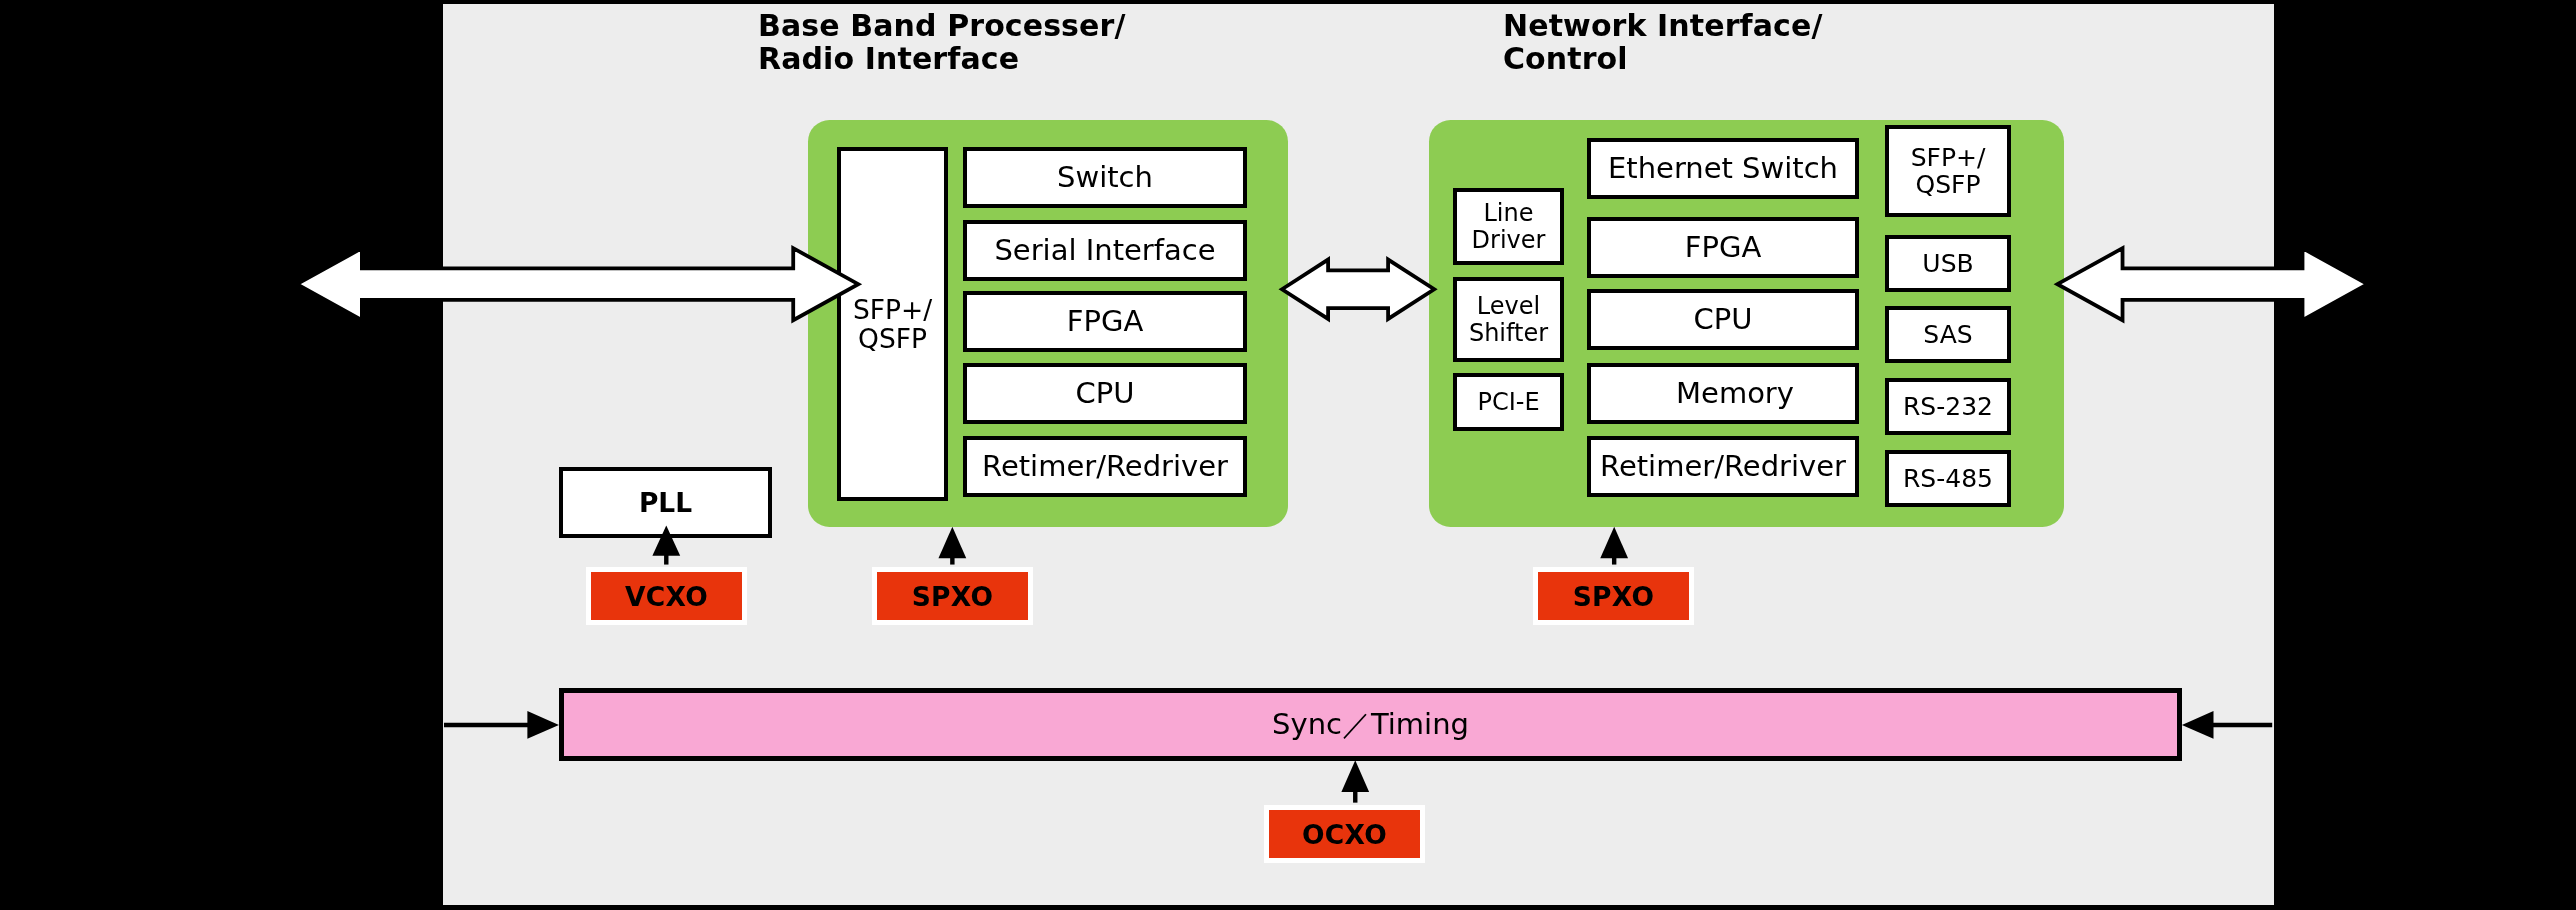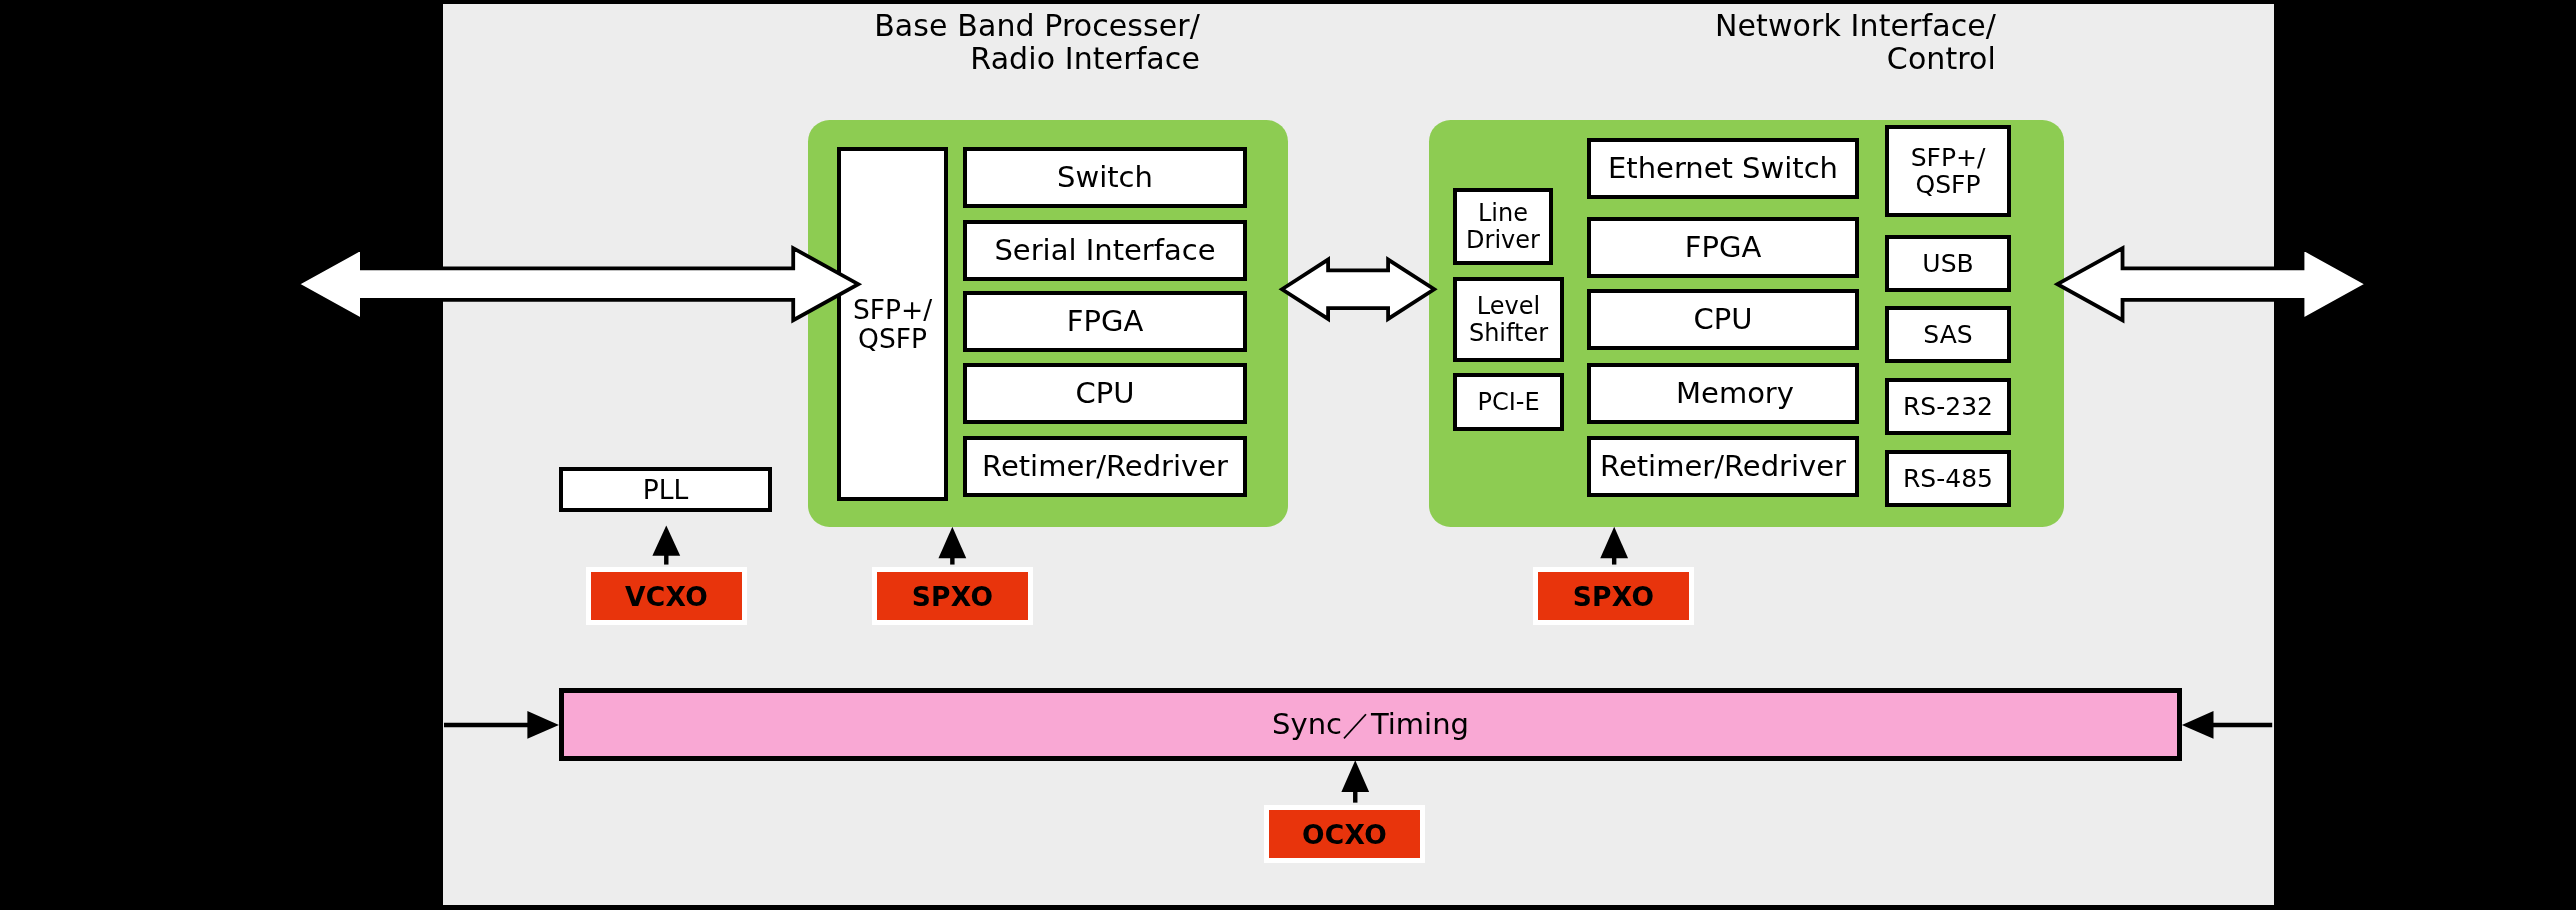--- a/index.html
+++ b/index.html
@@ -27,23 +27,23 @@
     left: 443px;
     top: 4.4px;
     width: 1831px;
     height: 901px;
     background: #ededed;
   }
 
   
   .section-title {
     position: absolute;
-    text-align: right;
+    text-align: left;
     font-size: 30px;
-    font-weight: normal;
+    font-weight: bold;
     color: #000;
     line-height: 1.12;
     letter-spacing: 0.1px;
     white-space: pre-line;
   }
 
   
   .green-group {
     position: absolute;
     background: #8dcc52;
@@ -127,21 +127,21 @@
   <div class="wbox" style="left:963px; top:220px; width:284px; height:61px;">Serial Interface</div>
 
   <div class="wbox" style="left:963px; top:291px; width:284px; height:61px;">FPGA</div>
 
   <div class="wbox" style="left:963px; top:363px; width:284px; height:61px;">CPU</div>
 
   <div class="wbox" style="left:963px; top:436px; width:284px; height:61px;">Retimer/Redriver</div>
 
   <div class="green-group" style="left:1429px; top:120px; width:635px; height:407px;"></div>
 
-  <div class="wbox" style="left:1453px; top:188px; width:100px; height:77px; font-size:24px;">Line
+  <div class="wbox" style="left:1453px; top:188px; width:111px; height:77px; font-size:24px;">Line
 Driver</div>
 
   <div class="wbox" style="left:1453px; top:277px; width:111px; height:85px; font-size:24px;">Level
 Shifter</div>
 
   <div class="wbox" style="left:1453px; top:373px; width:111px; height:58px; font-size:24px;">PCI-E</div>
 
   <div class="wbox" style="left:1587px; top:138px; width:272px; height:61px;">Ethernet Switch</div>
 
   <div class="wbox" style="left:1587px; top:217px; width:272px; height:61px;">FPGA</div>
@@ -156,21 +156,21 @@
 QSFP</div>
 
   <div class="wbox" style="left:1885px; top:235px; width:126px; height:57px; font-size:25px;">USB</div>
 
   <div class="wbox" style="left:1885px; top:306px; width:126px; height:57px; font-size:25px;">SAS</div>
 
   <div class="wbox" style="left:1885px; top:378px; width:126px; height:57px; font-size:25px;">RS-232</div>
 
   <div class="wbox" style="left:1885px; top:450px; width:126px; height:57px; font-size:25px;">RS-485</div>
 
-  <div class="wbox" style="left:559px; top:467px; width:213px; height:45px; font-size:26.5px;">PLL</div>
+  <div class="wbox" style="left:559px; top:467px; width:213px; height:71px; font-size:26.5px;font-weight:bold;">PLL</div>
 
   <div class="obox" style="left:586px; top:567px; width:161px; height:58px;">VCXO</div>
 
   <div class="obox" style="left:872px; top:567px; width:161px; height:58px;">SPXO</div>
 
   <div class="obox" style="left:1533px; top:567px; width:161px; height:58px;">SPXO</div>
 
   <div class="obox" style="left:1264px; top:805px; width:161px; height:58px;">OCXO</div>
 
   <div id="sync-bar" style="left:559px; top:688px; width:1623px; height:73px;">Sync／Timing</div>

